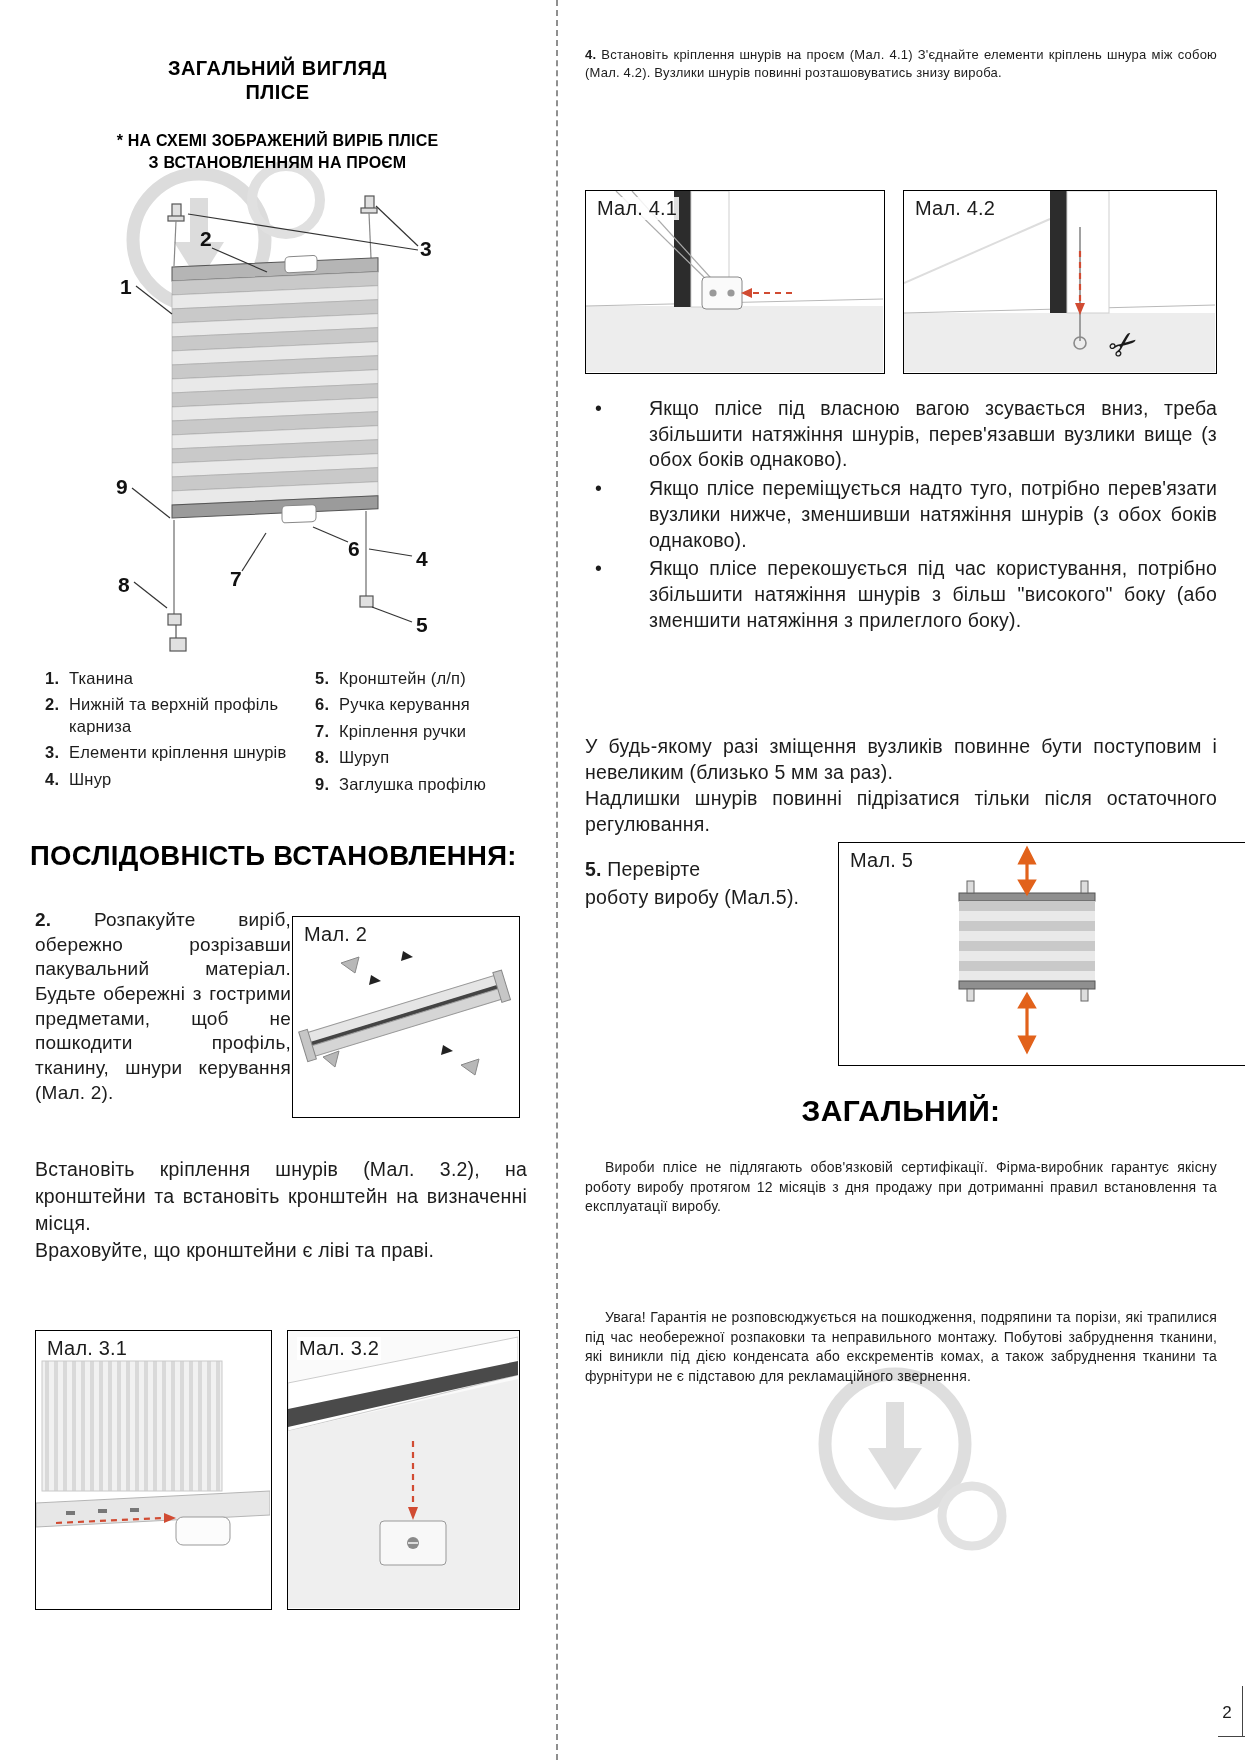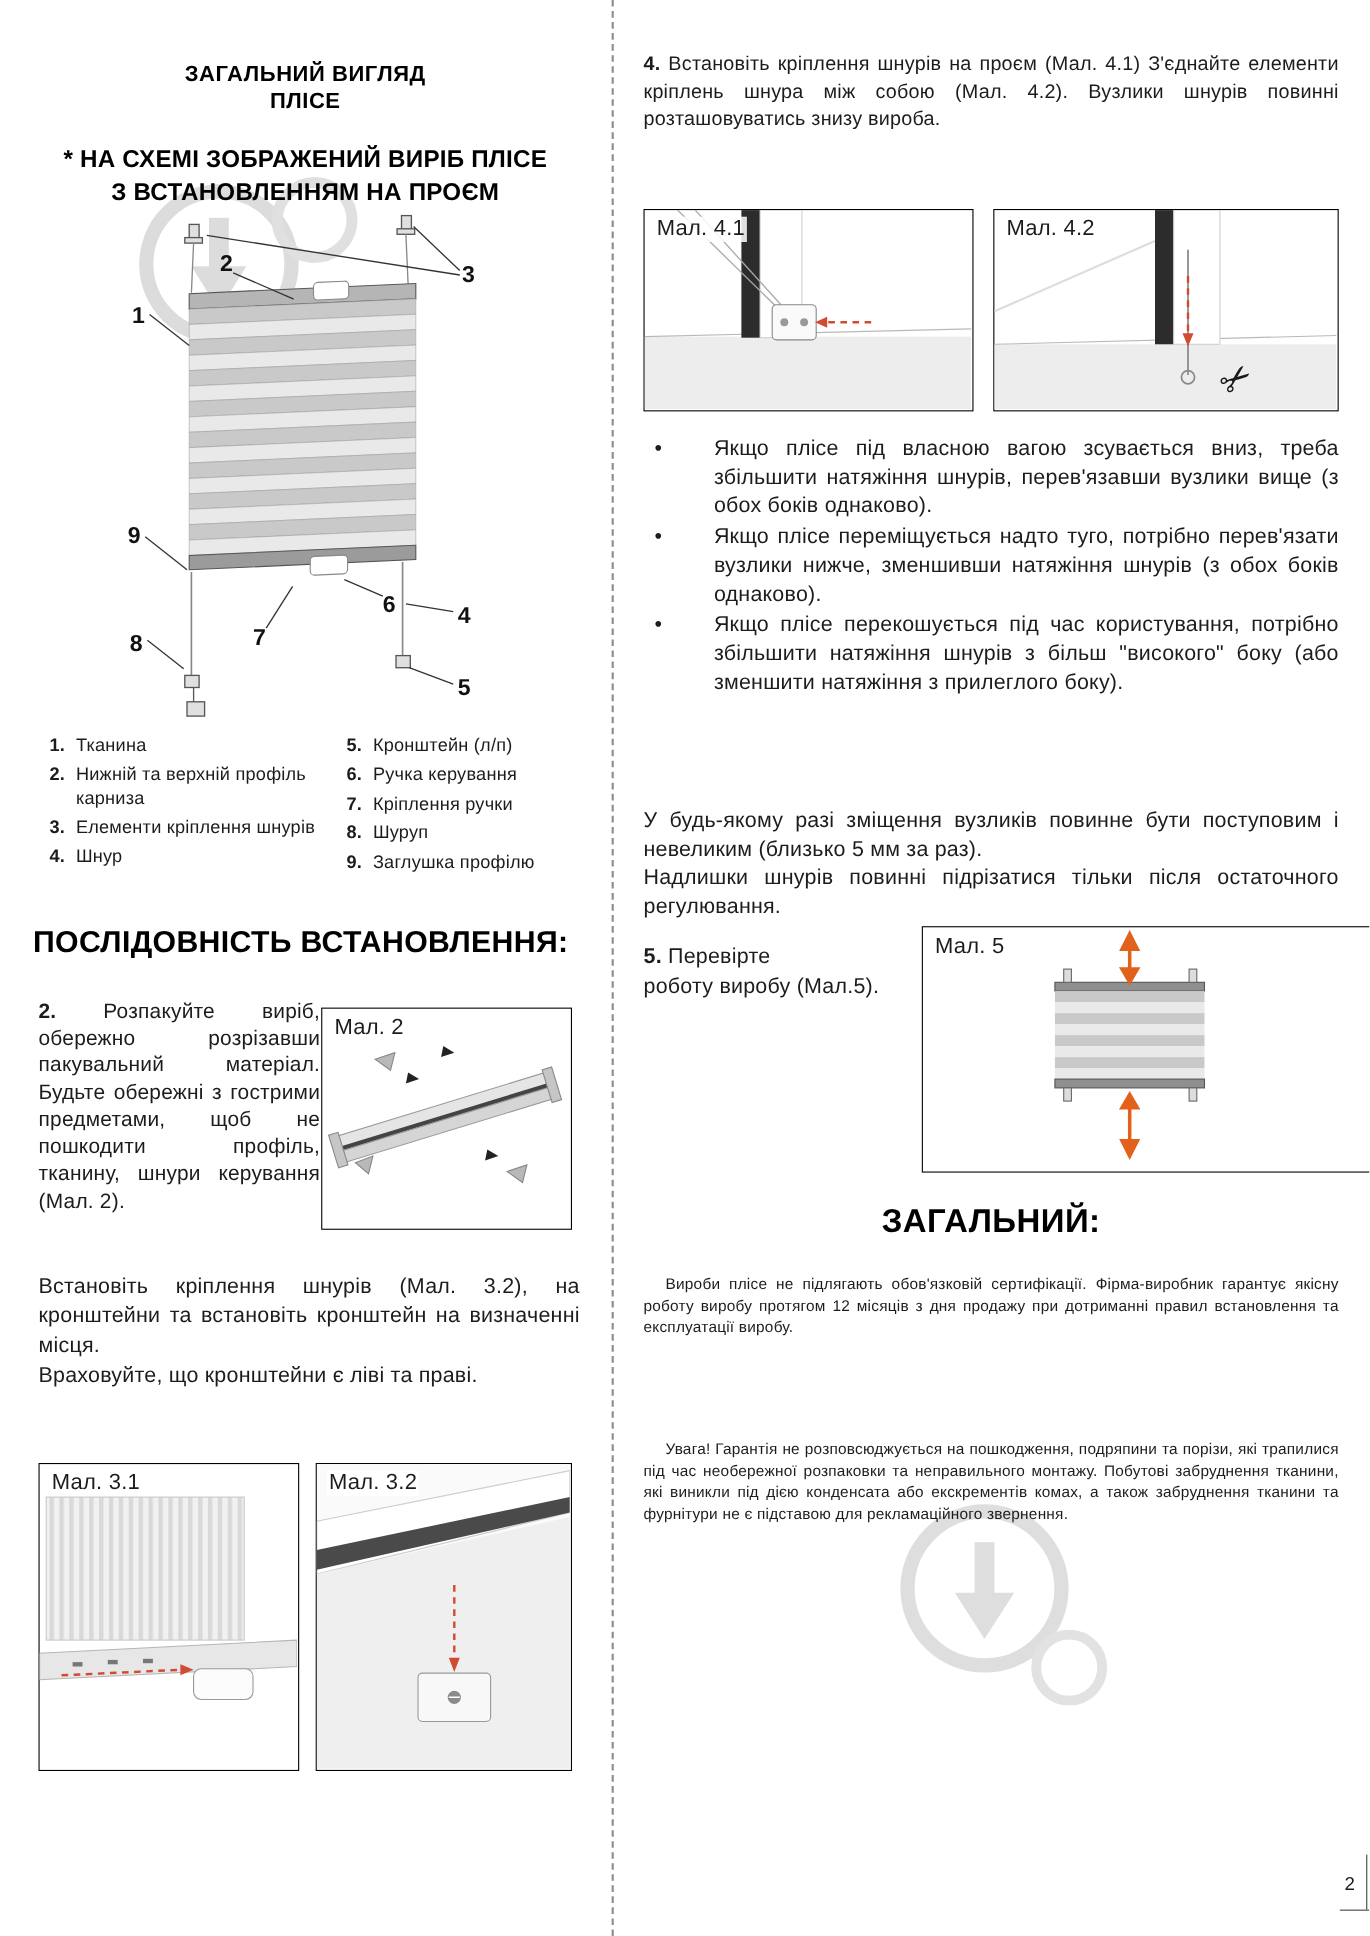--- a/index.html
+++ b/index.html
@@ -9,21 +9,21 @@
     font-family:"Liberation Sans", sans-serif; color:#1c1c1c; overflow:hidden;
     letter-spacing:0.2px;
   }
   .abs { position:absolute; }
   .divider { position:absolute; left:556px; top:0; height:1760px; width:0; border-left:2px dashed #8f8f8f; }
 
   
   .main-title { left:30px; top:57px; width:495px; text-align:center; font-weight:bold;
     font-size:20px; line-height:1.18; color:#000; letter-spacing:0.5px; }
   .main-subtitle { left:30px; top:130px; width:495px; text-align:center; font-weight:bold;
-    font-size:22px; line-height:1.35; color:#000; }
+    font-size:16px; line-height:1.35; color:#000; }
   .diagram-wrap { left:60px; top:186px; width:440px; height:478px; }
   .legend-col { font-size:16.5px; line-height:1.3; }
   .legend-col1 { left:45px; top:668px; width:255px; }
   .legend-col2 { left:315px; top:668px; width:220px; }
   .legend-item { position:relative; padding-left:24px; margin-bottom:5px; }
   .legend-num { position:absolute; left:0; top:0; font-weight:bold; }
   .seq-heading { left:30px; top:840px; width:497px; text-align:left; font-weight:bold;
     font-size:27.5px; color:#000; letter-spacing:0.3px; }
   .step2-text { left:35px; top:908px; width:256px; font-size:19px; line-height:1.3; text-align:justify; }
   .stepnum { font-weight:bold; }
@@ -36,21 +36,21 @@
   .fig-label { position:absolute; top:6px; left:9px; font-size:20px; z-index:2; background:rgba(255,255,255,.85); padding:0 2px; }
   #fig2  { left:292px; top:916px;  width:228px; height:202px; }
   #fig31 { left:35px;  top:1330px; width:237px; height:280px; }
   #fig32 { left:287px; top:1330px; width:233px; height:280px; }
   #fig41 { left:585px; top:190px;  width:300px; height:184px; }
   #fig42 { left:903px; top:190px;  width:314px; height:184px;padding-left:16px; }
   #fig5  { left:838px; top:842px;  width:411px; height:224px; }
   .fig-box svg { position:absolute; left:0; top:0; }
 
   
-  .step4-text { left:585px; top:46px; width:632px; font-size:18px; line-height:1.4; text-align:justify; }
+  .step4-text { left:585px; top:46px; width:632px; font-size:13px; line-height:1.4; text-align:justify; }
   .bullets { left:585px; top:396px; width:632px; font-size:19.5px; line-height:1.32; }
   .bullet-item { position:relative; padding-left:64px; text-align:justify; margin-bottom:3px; }
   .bullet-marker { position:absolute; left:10px; top:0; }
   .note-block { left:585px; top:734px; width:632px; font-size:19.5px; line-height:1.33; text-align:justify; }
   .step5-text { left:585px; top:856px; width:250px; font-size:19.5px; line-height:1.42; }
   .warranty-heading { left:585px; top:1094px; width:632px; text-align:center; font-weight:bold;
     font-size:30px; color:#000; letter-spacing:0.4px; }
   .warranty-p { left:585px; width:632px; font-size:14px; line-height:1.4; text-align:justify; text-indent:20px; }
   #warranty-p1 { top:1158px; }
   #warranty-p2 { top:1308px; }

